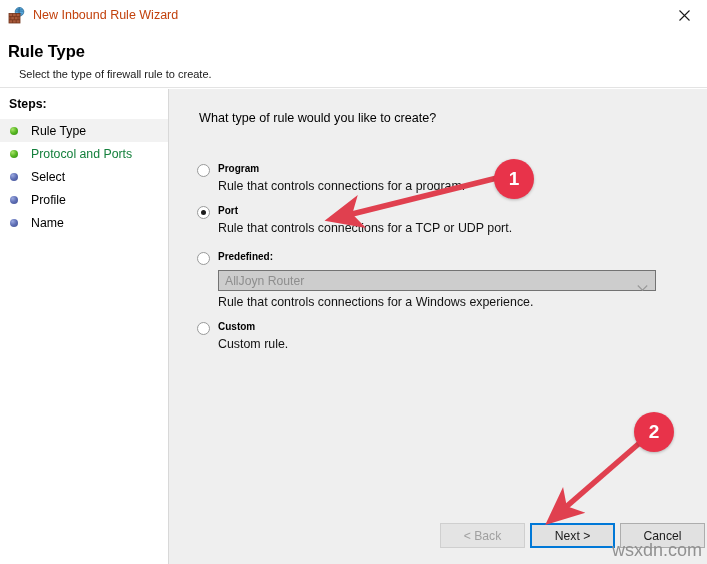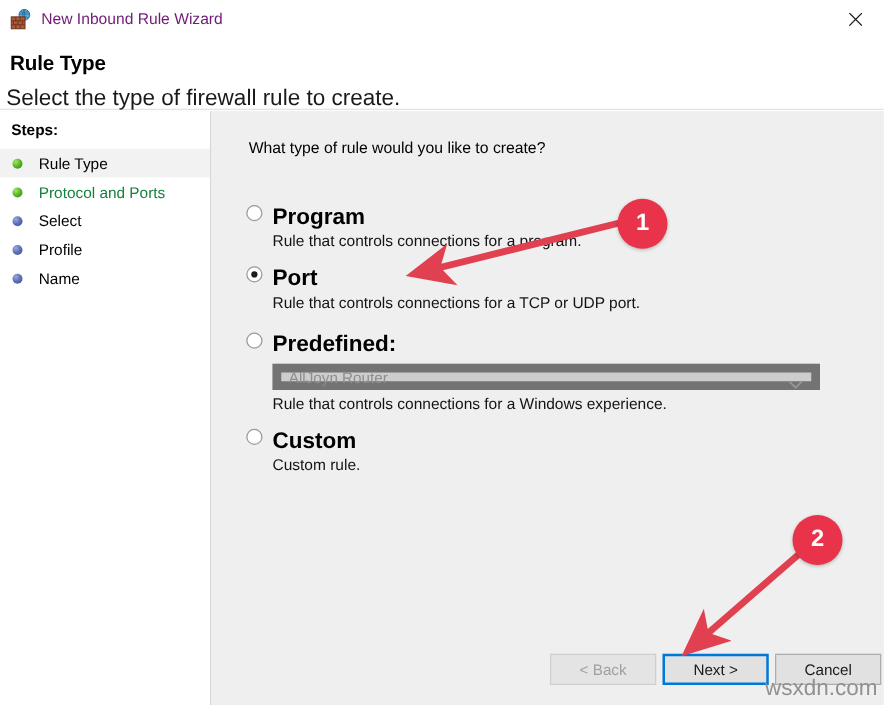--- a/index.html
+++ b/index.html
@@ -15,43 +15,43 @@
   .titlebar {
     position: absolute; left: 0; top: 0; width: 707px; height: 30px;
     background: #ffffff;
   }
   .titlebar-left {
     position: absolute; left: 8px; top: 0; height: 30px;
     display: flex; align-items: center; gap: 8px;
   }
   .app-icon { width: 17px; height: 17px; position: relative; }
   .title-text {
-    font-size: 12.5px; color: #701a75; white-space: nowrap;
+    font-size: 12.5px; color: #c2410c; white-space: nowrap;
   }
   .close-btn {
     position: absolute; right: 0; top: 0; width: 45px; height: 30px;
     display: flex; align-items: center; justify-content: center;
     cursor: default;
   }
   .close-btn svg { display: block; }
 
   
   .header {
     position: absolute; left: 0; top: 30px; width: 707px; height: 58px;
     background: #ffffff;
     border-bottom: 1px solid #e3e3e3;
   }
   .header h1 {
     position: absolute; left: 8px; top: 12px;
     font-size: 16.5px; font-weight: bold; color: #000000;
     letter-spacing: -0.1px;
   }
   .header .subtitle {
-    position: absolute; left: 5px; top: 38px;
-    font-size: 18px; color: #1a1a1a;
+    position: absolute; left: 19px; top: 38px;
+    font-size: 11px; color: #1a1a1a;
   }
 
   
   .body-area {
     position: absolute; left: 0; top: 89px; width: 707px; height: 475px;
     background: #efefef;
     padding-left: 24px;
   }
 
   
@@ -101,29 +101,29 @@
   .opt-head { display: flex; align-items: flex-start; }
   .radio {
     width: 13px; height: 13px; border-radius: 50%;
     border: 1px solid #999a9a; background: #ffffff;
     flex: 0 0 auto; margin-top: 1px; margin-right: 8px; position: relative;
   }
   .radio.checked::after {
     content: ""; position: absolute; left: 3px; top: 3px;
     width: 5px; height: 5px; border-radius: 50%; background: #1c1c1c;
   }
-  .opt-title { font-size: 18px; font-weight: bold; color: #000000; }
+  .opt-title { font-size: 10px; font-weight: bold; color: #000000; }
   .opt-desc {
     font-size: 12.4px; color: #131313;
     margin-left: 21px; margin-top: 2px;
   }
   .combo {
     margin-left: 21px; margin-top: 5px; margin-bottom: 4px;
     width: 438px; height: 21px;
-    background: #cdcdcd; border: 7px solid #737373;
+    background: #cdcdcd; border: 1px solid #737373;
     display: flex; align-items: center; position: relative;
   }
   .combo-text {
     font-size: 12.2px; color: #8e8e8e; padding-left: 6px;
   }
   .combo-arrow {
     position: absolute; right: 7px; top: 50%; transform: translateY(-50%);
     width: 11px; height: 7px;
   }
 

